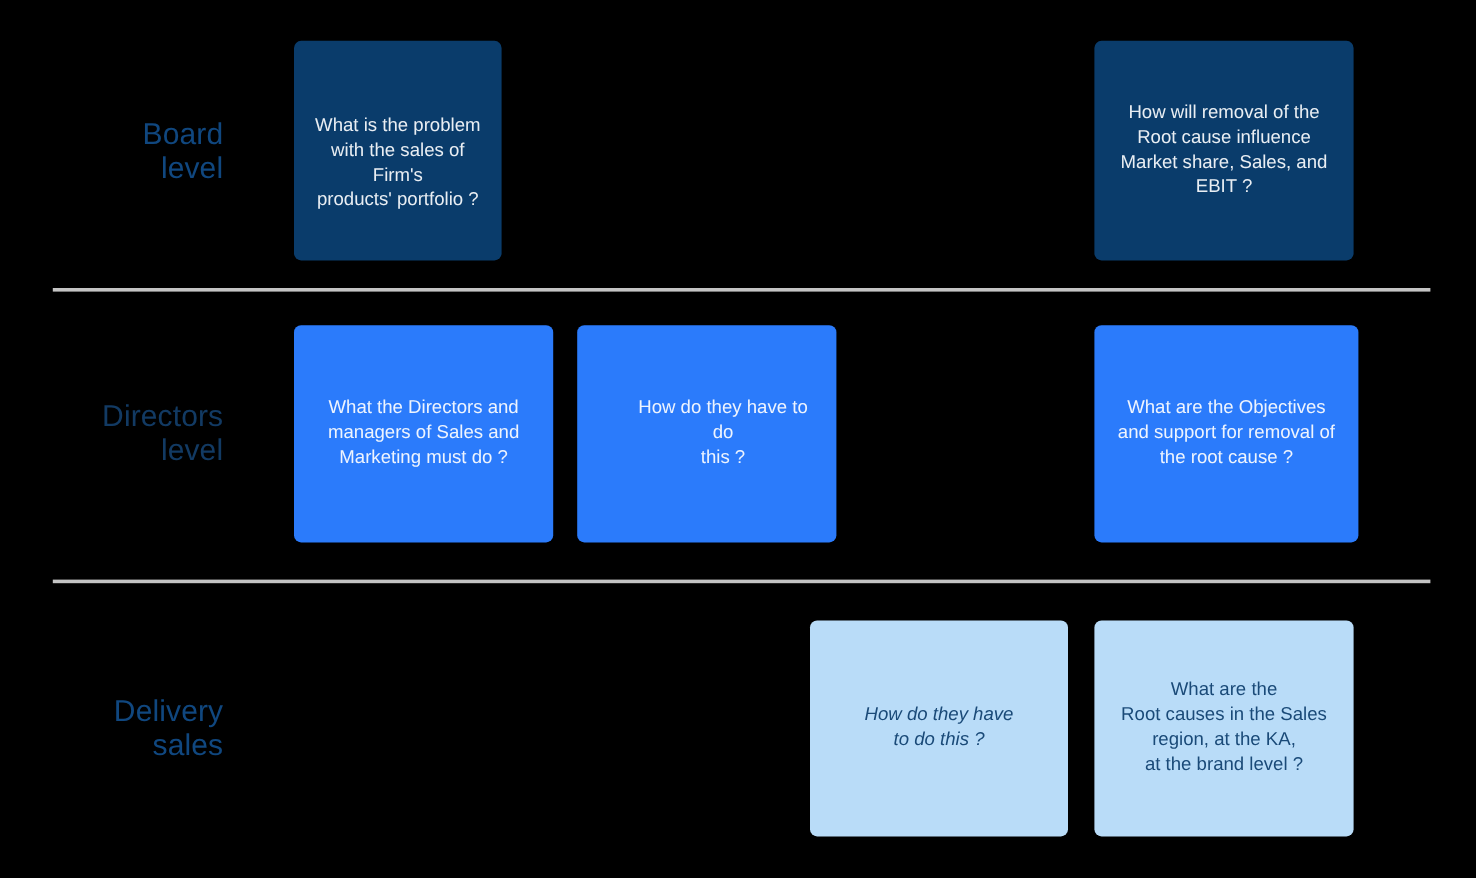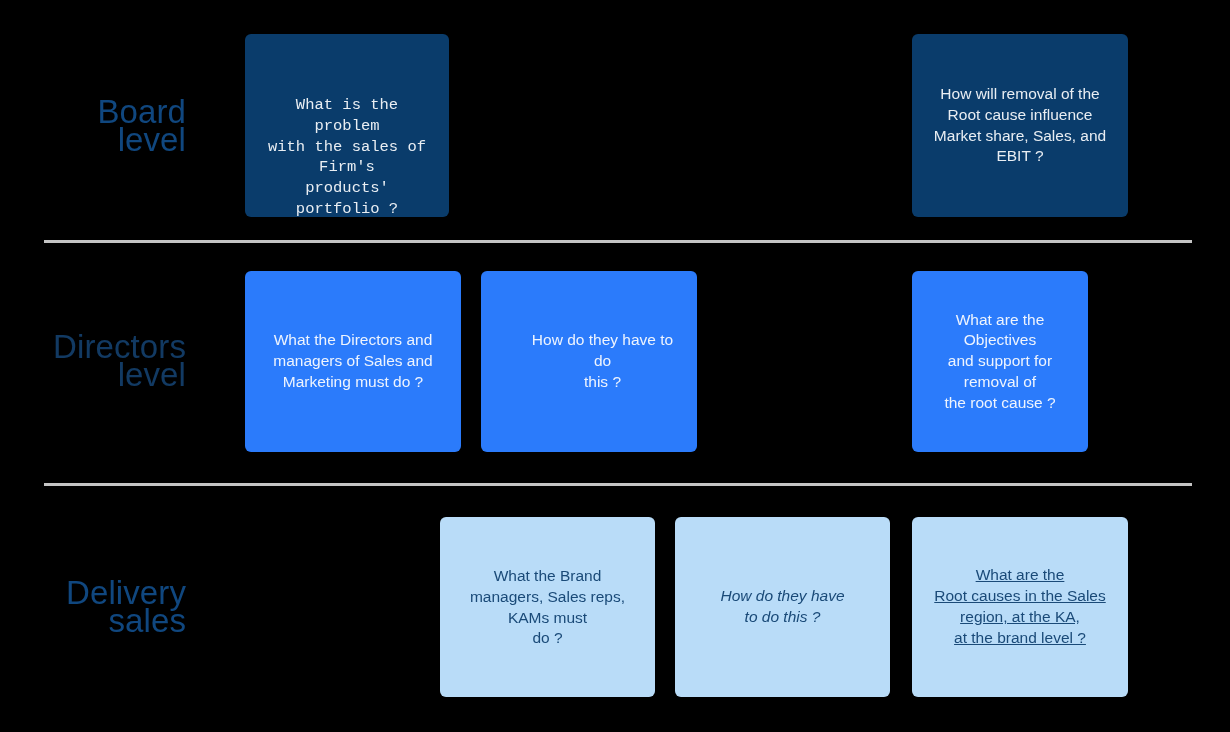--- a/index.html
+++ b/index.html
@@ -18,21 +18,21 @@
     position: relative;
     width: 1230px;
     height: 732px;
     background: #000000;
   }
 
   
   .band-label {
     position: absolute;
     text-align: right;
-    font-size: 33px;
+    font-size: 25px;
     line-height: 28px;
     font-weight: 400;
     letter-spacing: 0.1px;
     white-space: pre-line;
   }
   #label-board    { left: 0px;  top: 98px;  width: 186px; color: #10477f; }
   #label-mgmt     { left: 0px;  top: 333px; width: 186px; color: #123a63; }
   #label-delivery { left: 0px;  top: 579px; width: 186px; color: #10477f; }
 
   
@@ -62,32 +62,32 @@
   .card.dark  { background: #0a3c6b; color: #e9eef3; }
   .card.mid   { background: #2b7bfb; color: #eef4fe; }
   .card.light { background: #b9dcf8; color: #1a4a78; }
 
   .card.align-top    { align-items: flex-start; }
   .card.align-center { align-items: center; }
 
   .card-text { display: block; width: 100%; }
 
   
-  #card-r1c1 { left: 245px; top: 34px;  width: 204px; height: 183px; padding-top: 61px; font-family: Liberation Mono, monospace; }
+  #card-r1c1 { left: 245px; top: 34px;  width: 173px; height: 183px; padding-top: 61px; }
   #card-r1c3 { left: 912px; top: 34px;  width: 216px; height: 183px; }
 
   
   #card-r2c1 { left: 245px; top: 271px; width: 216px; height: 181px; padding-top: 59px; }
   #card-r2c2 { left: 481px; top: 271px; width: 216px; height: 181px; padding-left: 41px; }
-  #card-r2c3 { left: 912px; top: 271px; width: 176px; height: 181px; }
+  #card-r2c3 { left: 912px; top: 271px; width: 220px; height: 181px; }
 
   
   #card-r3c1 { left: 440px; top: 517px; width: 215px; height: 180px; padding-top: 49px; }
   #card-r3c2 { left: 675px; top: 517px; width: 215px; height: 180px; font-style: italic; }
-  #card-r3c3 { left: 912px; top: 517px; width: 216px; height: 180px; text-decoration: underline; }
+  #card-r3c3 { left: 912px; top: 517px; width: 216px; height: 180px; }
 </style>
 </head>
 <body>
 
 <div id="canvas">
 
   <div class="band-label" id="label-board">Board
 level</div>
 
   <div class="band-label" id="label-mgmt">Directors
@@ -122,26 +122,20 @@
     <span class="card-text">How do they have to do
 this ?</span>
   </div>
 
   <div class="card mid align-center" id="card-r2c3">
     <span class="card-text">What are the Objectives
 and support for removal of
 the root cause ?</span>
   </div>
 
-  <div class="card light align-top" id="card-r3c1">
-    <span class="card-text">What the Brand
-managers, Sales reps,
-KAMs must
-do ?</span>
-  </div>
 
   <div class="card light align-center" id="card-r3c2">
     <span class="card-text">How do they have
 to do this ?</span>
   </div>
 
   <div class="card light align-center" id="card-r3c3">
     <span class="card-text">What are the
 Root causes in the Sales
 region, at the KA,

